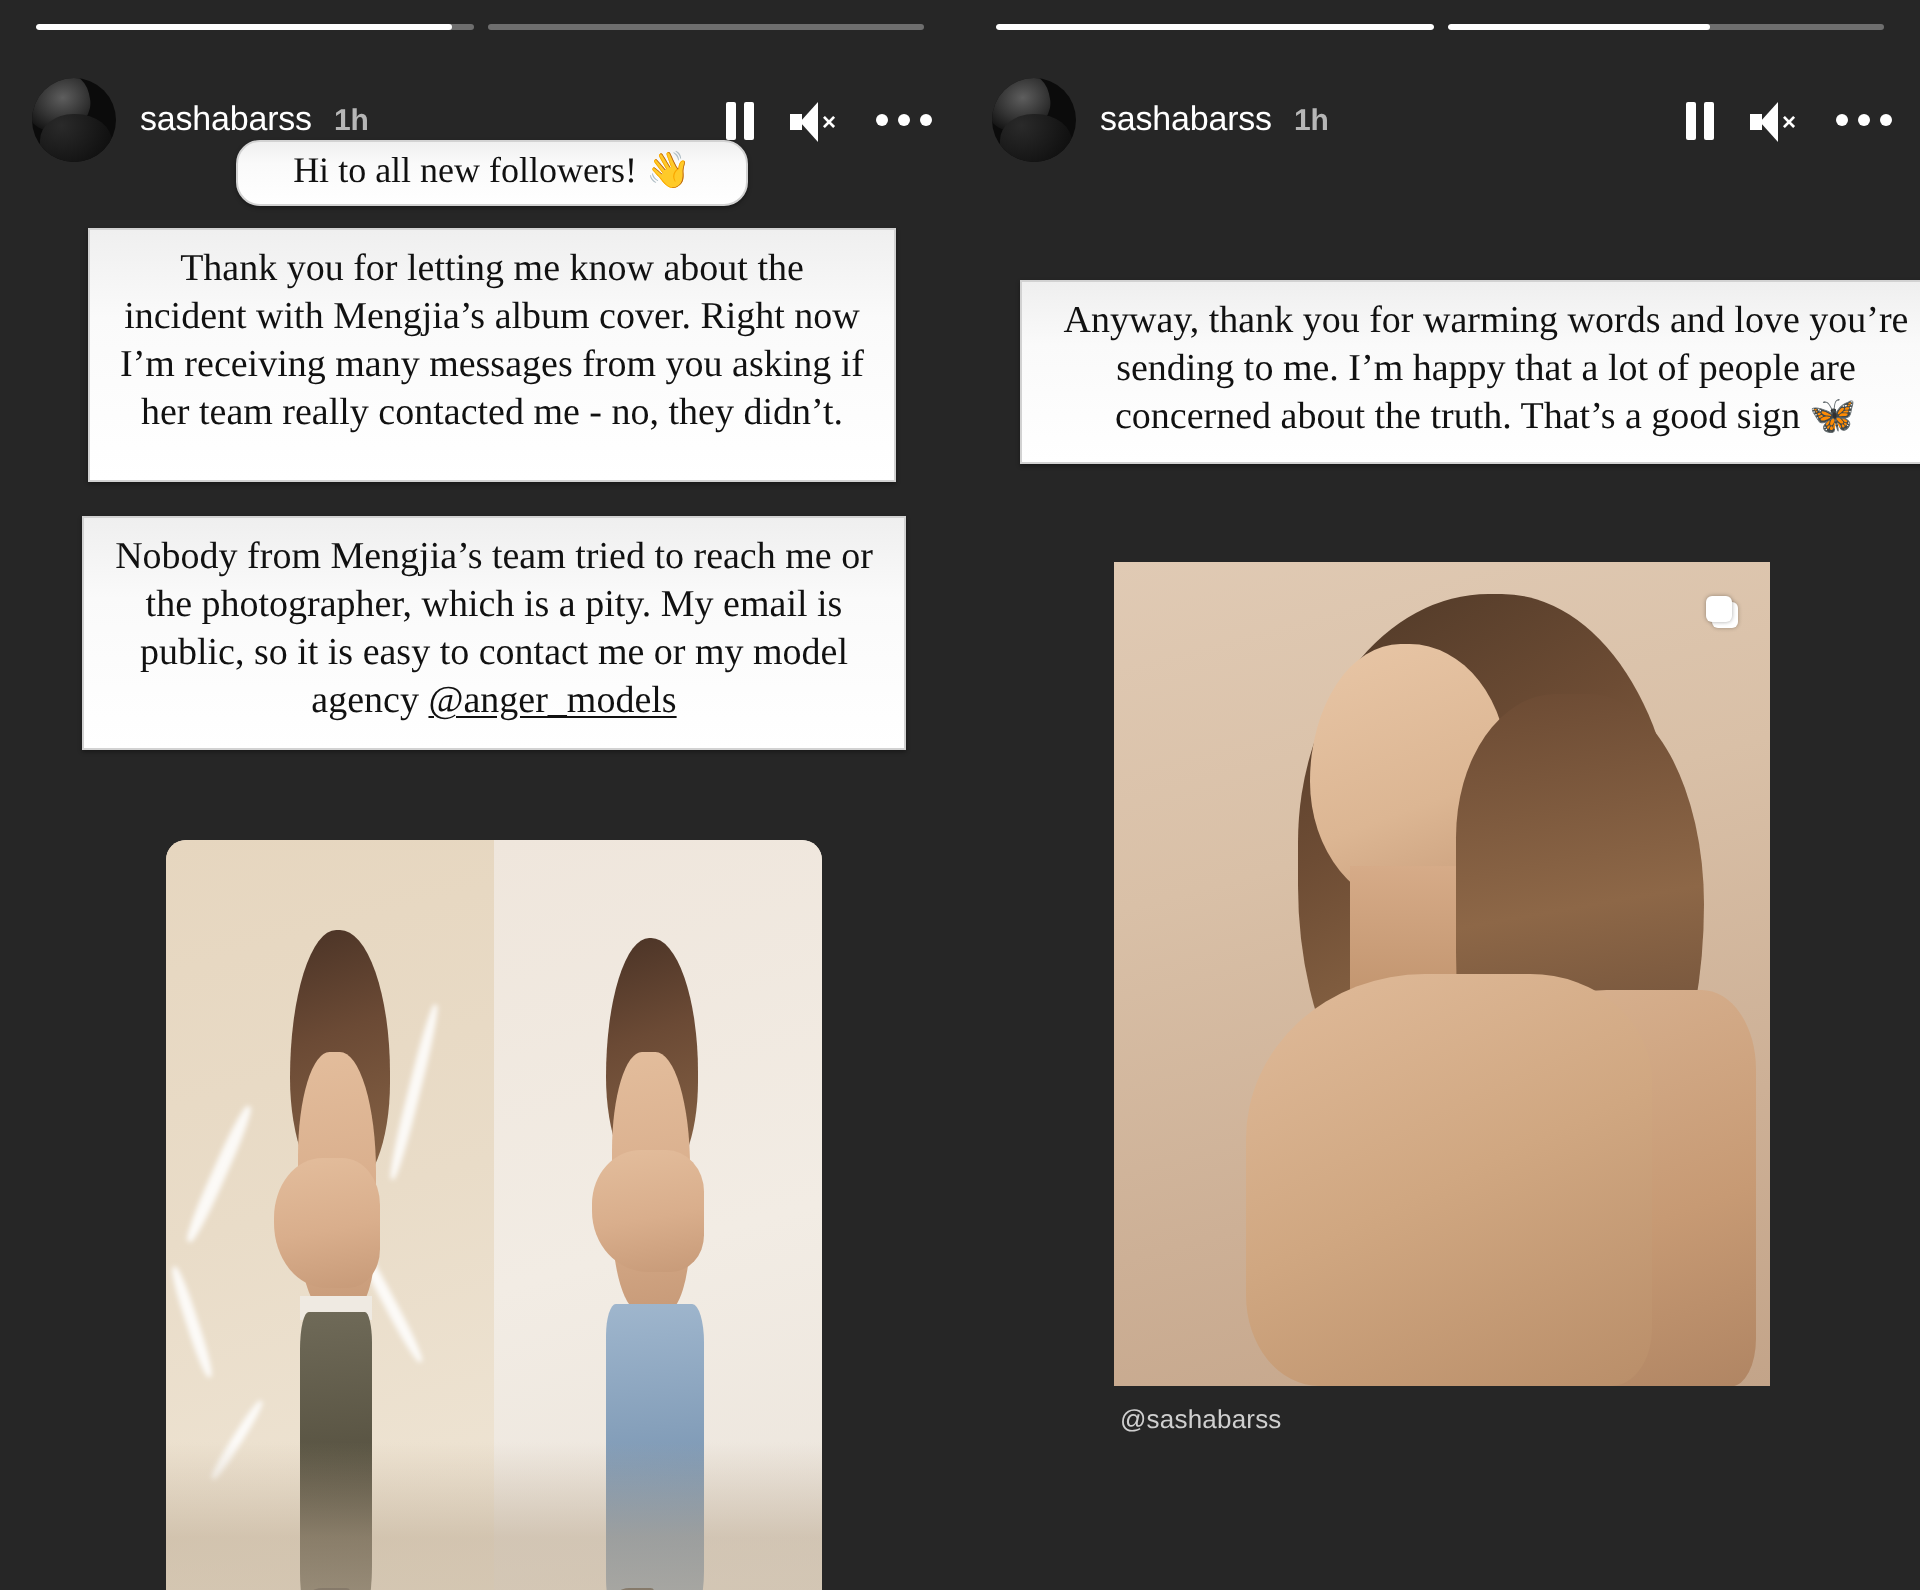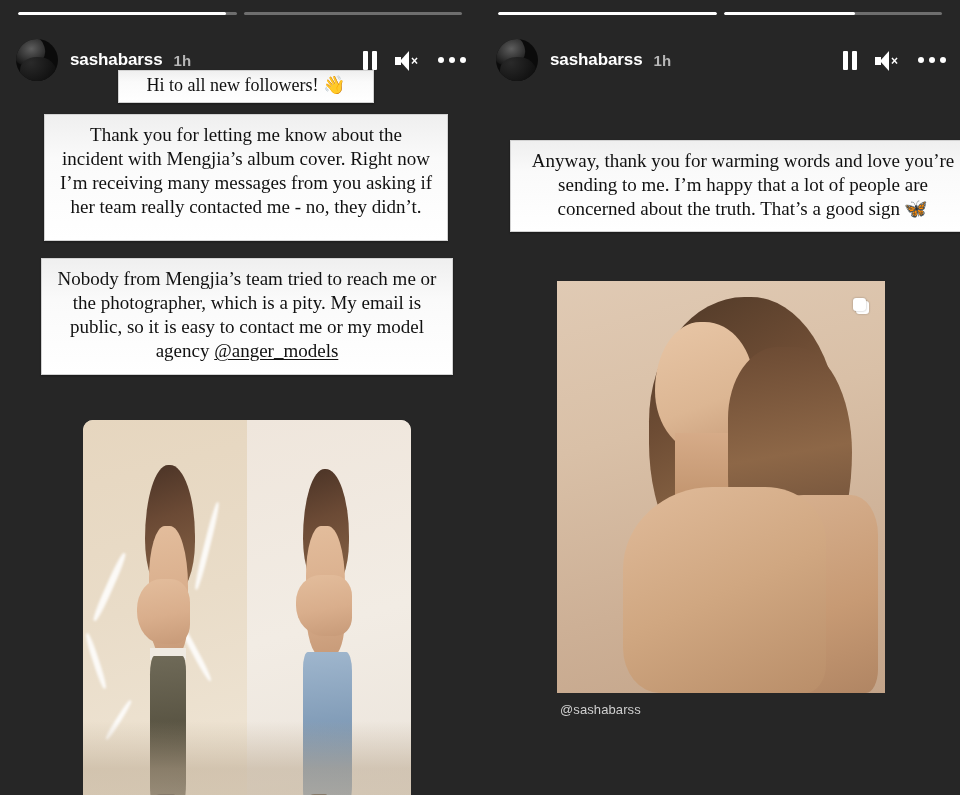--- a/index.html
+++ b/index.html
@@ -85,21 +85,21 @@
     position: absolute;
     right: 4%; bottom: -12%;
     width: 86%; height: 68%;
     background: radial-gradient(ellipse at 30% 20%, #2a2a2a 0%, #141414 60%, #070707 100%);
     border-radius: 46% 50% 50% 44%;
   }
 
   .username {
     color: #ffffff;
     font-size: 17px;
-    font-weight: bold;
+    font-weight: normal;
     margin-left: 12px;
     letter-spacing: -0.1px;
     white-space: nowrap;
   }
   .timestamp {
     color: #b6b6b6;
     font-size: 15px;
     font-weight: bold;
     margin-left: 11px;
     white-space: nowrap;
@@ -178,20 +178,21 @@
     text-underline-offset: 2px;
   }
 
   
   .card-greeting {
     left: 118px;
     top: 70px;
     width: 256px;
     padding: 3px 9px 5px;
     font-size: 18px;
+    border-radius: 12px;
   }
   .card-left-1 {
     left: 44px;
     top: 114px;
     width: 404px;
     padding: 8px 14px 20px;
     font-size: 19px;
   }
   .card-left-2 {
     left: 41px;

